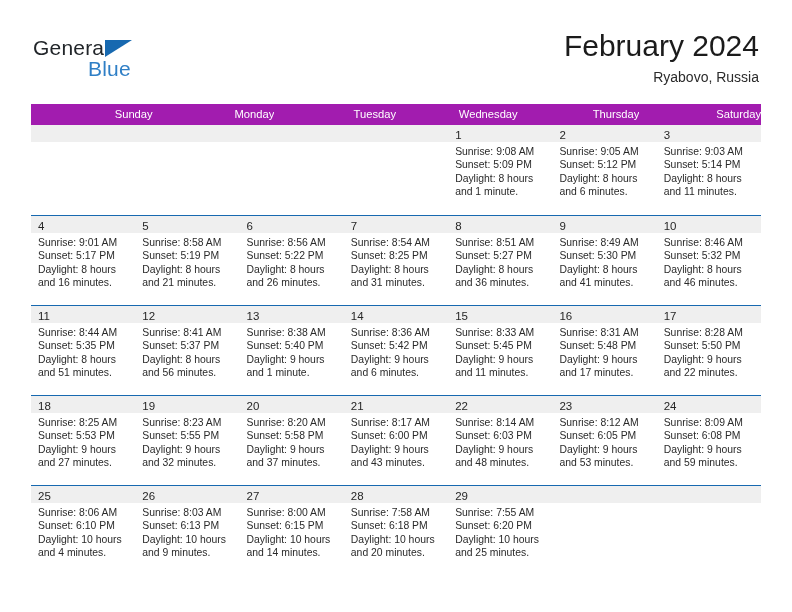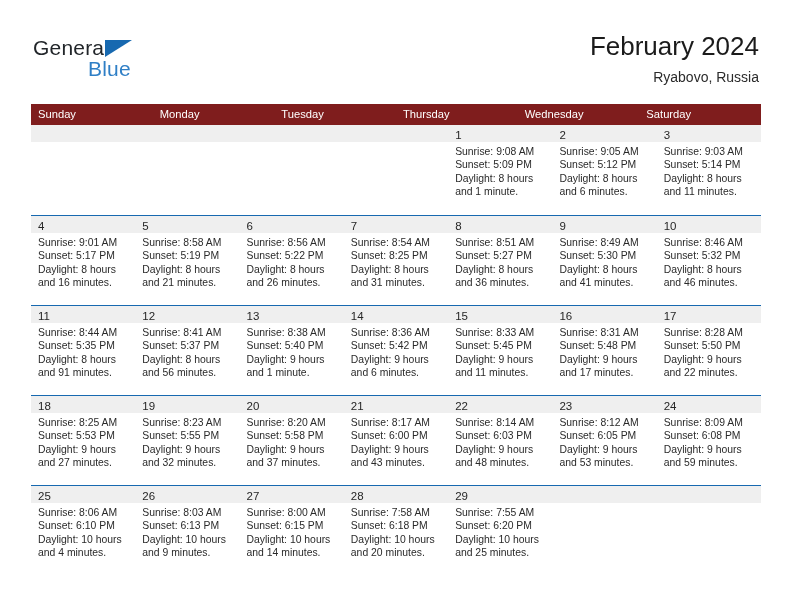--- a/index.html
+++ b/index.html
@@ -63,21 +63,21 @@
     color: #2f7fc6;
     font-family: "Liberation Sans", sans-serif;
   }
   .title-block {
     position: absolute;
     right: 33px;
     top: 30px;
     text-align: right;
   }
   .cal-title {
-    font-size: 26px;
+    font-size: 30px;
     color: #1b1b1b;
     line-height: 32px;
     white-space: nowrap;
   }
   .cal-subtitle {
     font-size: 14px;
     color: #2b2b2b;
     line-height: 22px;
     margin-top: 4px;
     white-space: nowrap;
@@ -85,22 +85,23 @@
 
   
   .calendar {
     position: absolute;
     left: 31px;
     top: 104px;
     width: 730px;
   }
   .weekdays {
     display: flex;
-    background: #7f1d1d;
+    background: #a21caf;
     height: 21px;
+    text-align: right;
   }
   .weekday {
     flex: 1 1 0;
     font-size: 11.2px;
     color: #ffffff;
     line-height: 21px;
     padding-left: 7px;
     box-sizing: border-box;
     white-space: nowrap;
     overflow: hidden;
@@ -161,22 +162,22 @@
     </div>
 
   </div>
 
   <div class="calendar">
 
     <div class="weekdays">
       <div class="weekday">Sunday</div>
       <div class="weekday">Monday</div>
       <div class="weekday">Tuesday</div>
+      <div class="weekday">Wednesday</div>
       <div class="weekday">Thursday</div>
-      <div class="weekday">Wednesday</div>
       <div class="weekday">Saturday</div>
     </div>
 
     <div id="weeks-container">
         <div class="week">
           <div class="day">
             <div class="day-band"><span class="day-num"></span></div>
             <div class="day-body"></div>
           </div>
           <div class="day">
@@ -284,21 +285,21 @@
             </div>
           </div>
         </div>
         <div class="week">
           <div class="day">
             <div class="day-band"><span class="day-num">11</span></div>
             <div class="day-body">
               <div class="day-line">Sunrise: 8:44 AM</div>
               <div class="day-line">Sunset: 5:35 PM</div>
               <div class="day-line">Daylight: 8 hours</div>
-              <div class="day-line">and 91 minutes.</div>
+              <div class="day-line">and 51 minutes.</div>
             </div>
           </div>
           <div class="day">
             <div class="day-band"><span class="day-num">12</span></div>
             <div class="day-body">
               <div class="day-line">Sunrise: 8:41 AM</div>
               <div class="day-line">Sunset: 5:37 PM</div>
               <div class="day-line">Daylight: 8 hours</div>
               <div class="day-line">and 56 minutes.</div>
             </div>

